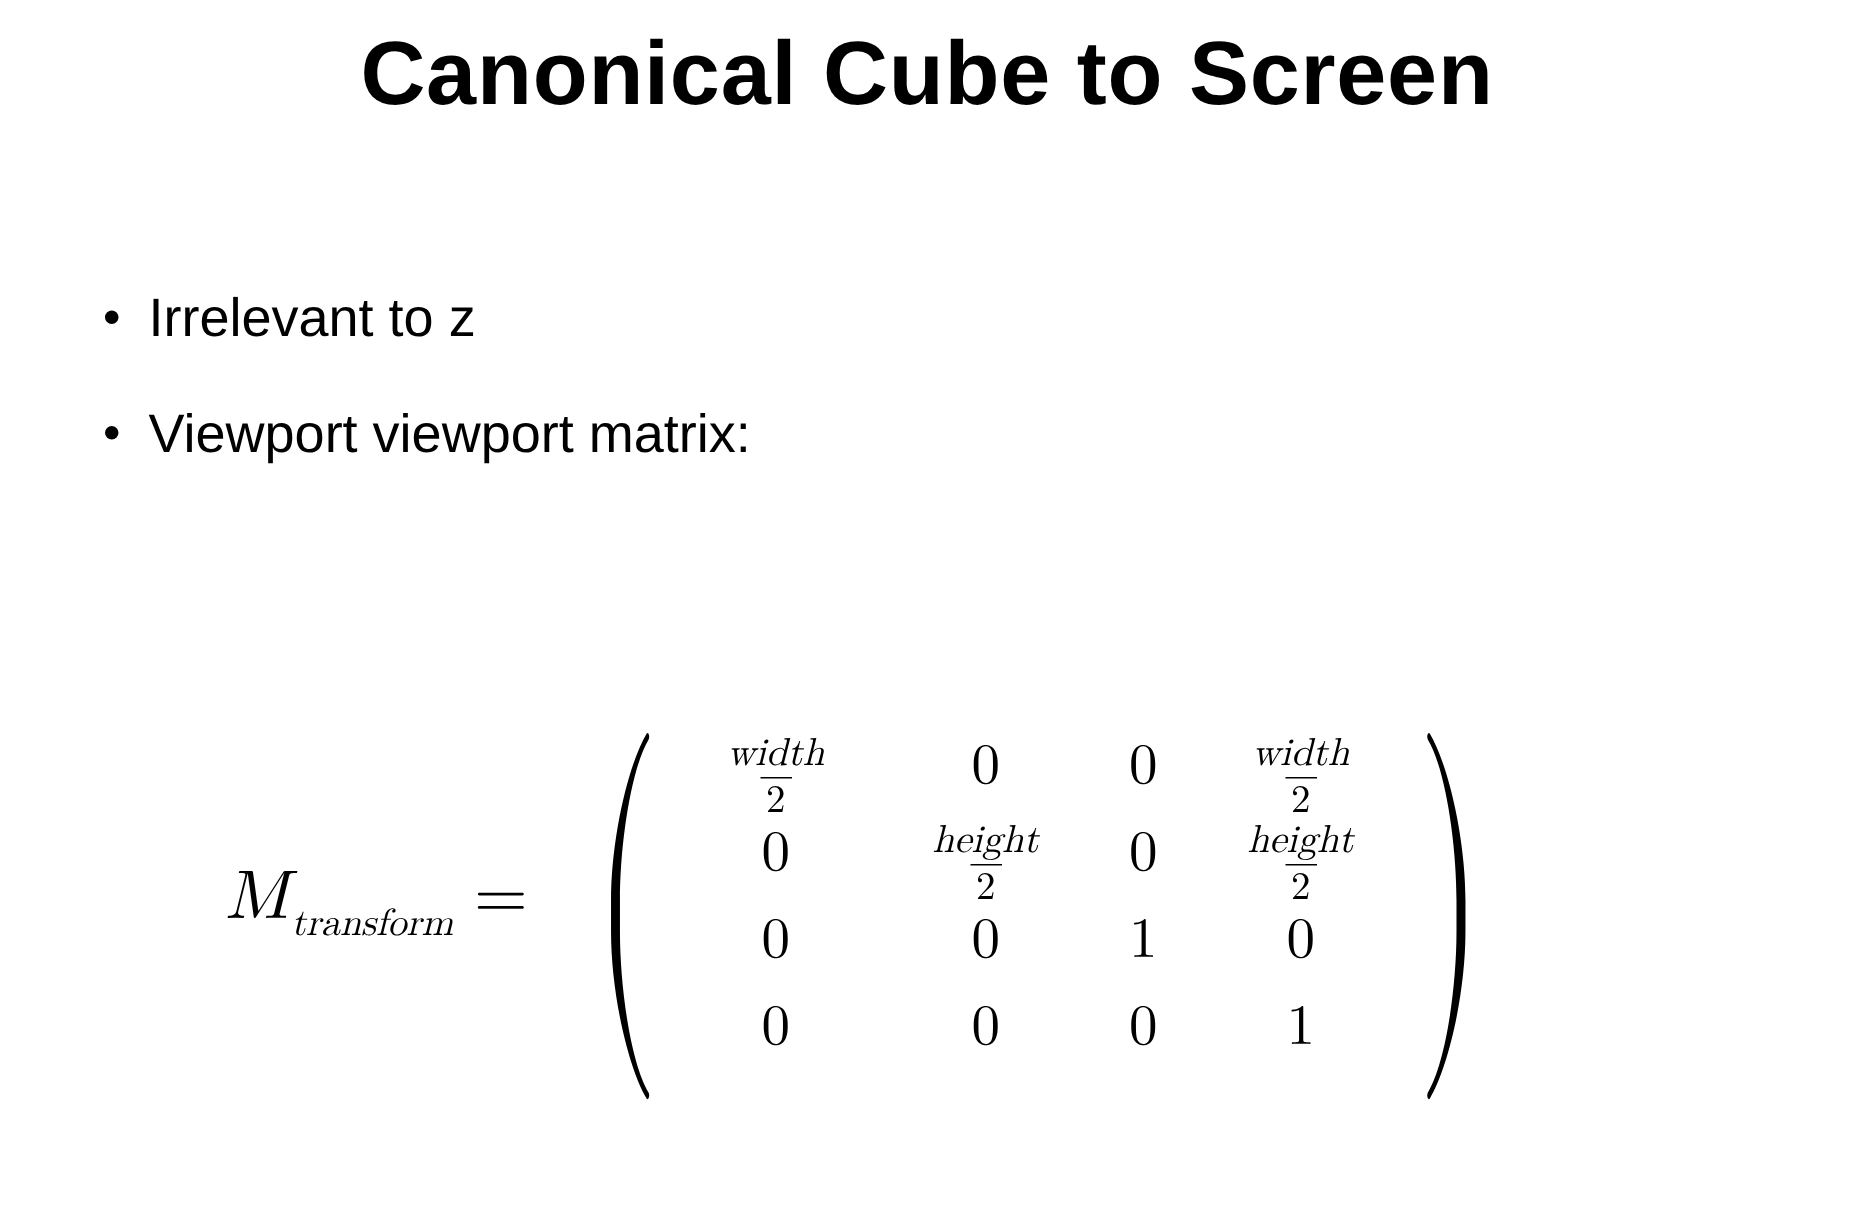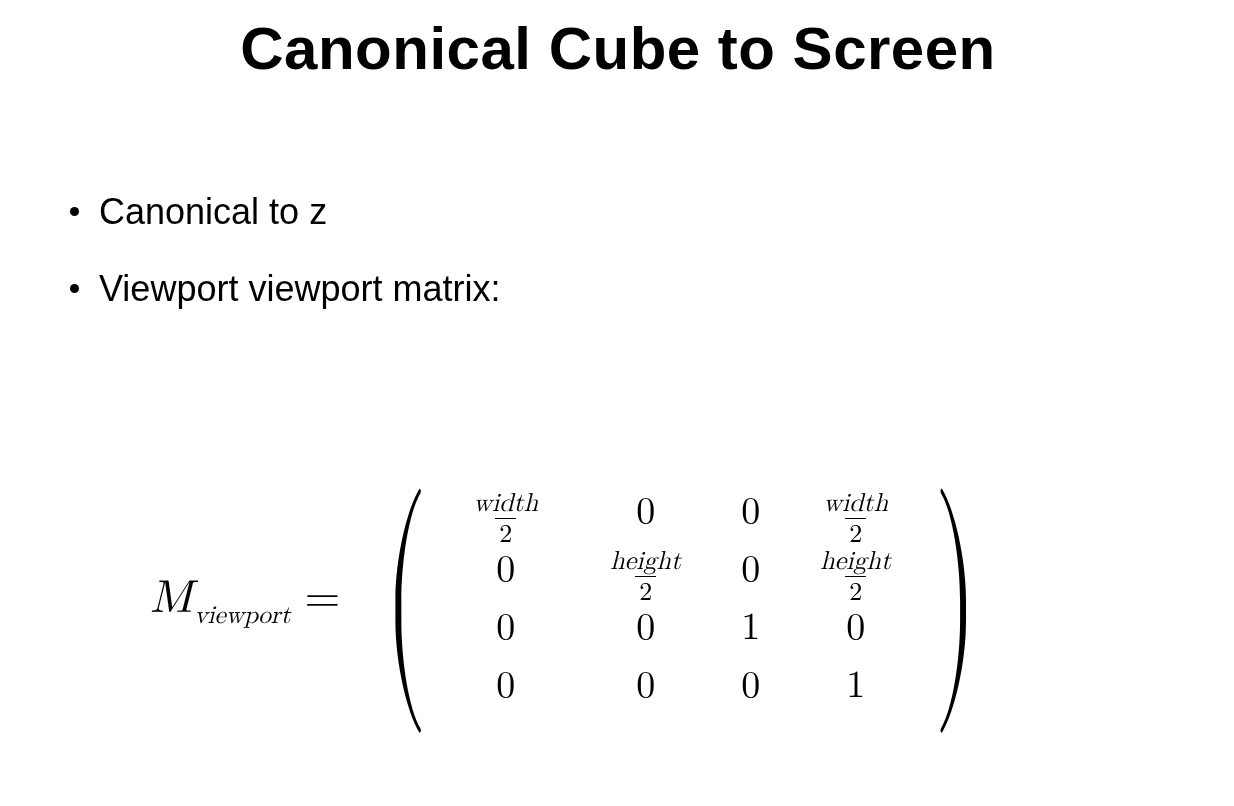--- a/index.html
+++ b/index.html
@@ -123,31 +123,31 @@
 </head>
 <body>
 
 <div class="slide">
 
   <div class="title">Canonical Cube to Screen</div>
 
   <div class="bullets">
     <div class="bullet">
       <span class="dot"></span>
-      <span>Canonical to z</span>
+      <span>Irrelevant to z</span>
     </div>
     <div class="bullet">
       <span class="dot"></span>
       <span>Viewport viewport matrix:</span>
     </div>
   </div>
 
   <div class="equation">
     <span>
-      <span class="mname">M</span><span class="msub">viewport</span>
+      <span class="mname">M</span><span class="msub">transform</span>
     </span>
     <span class="eqsign">=</span>
 
     <div class="matrix">
       <span class="paren left">(</span>
       <div class="mgrid">
 
         <span class="cell">
           <span class="frac">
             <span class="fnum">width</span>

